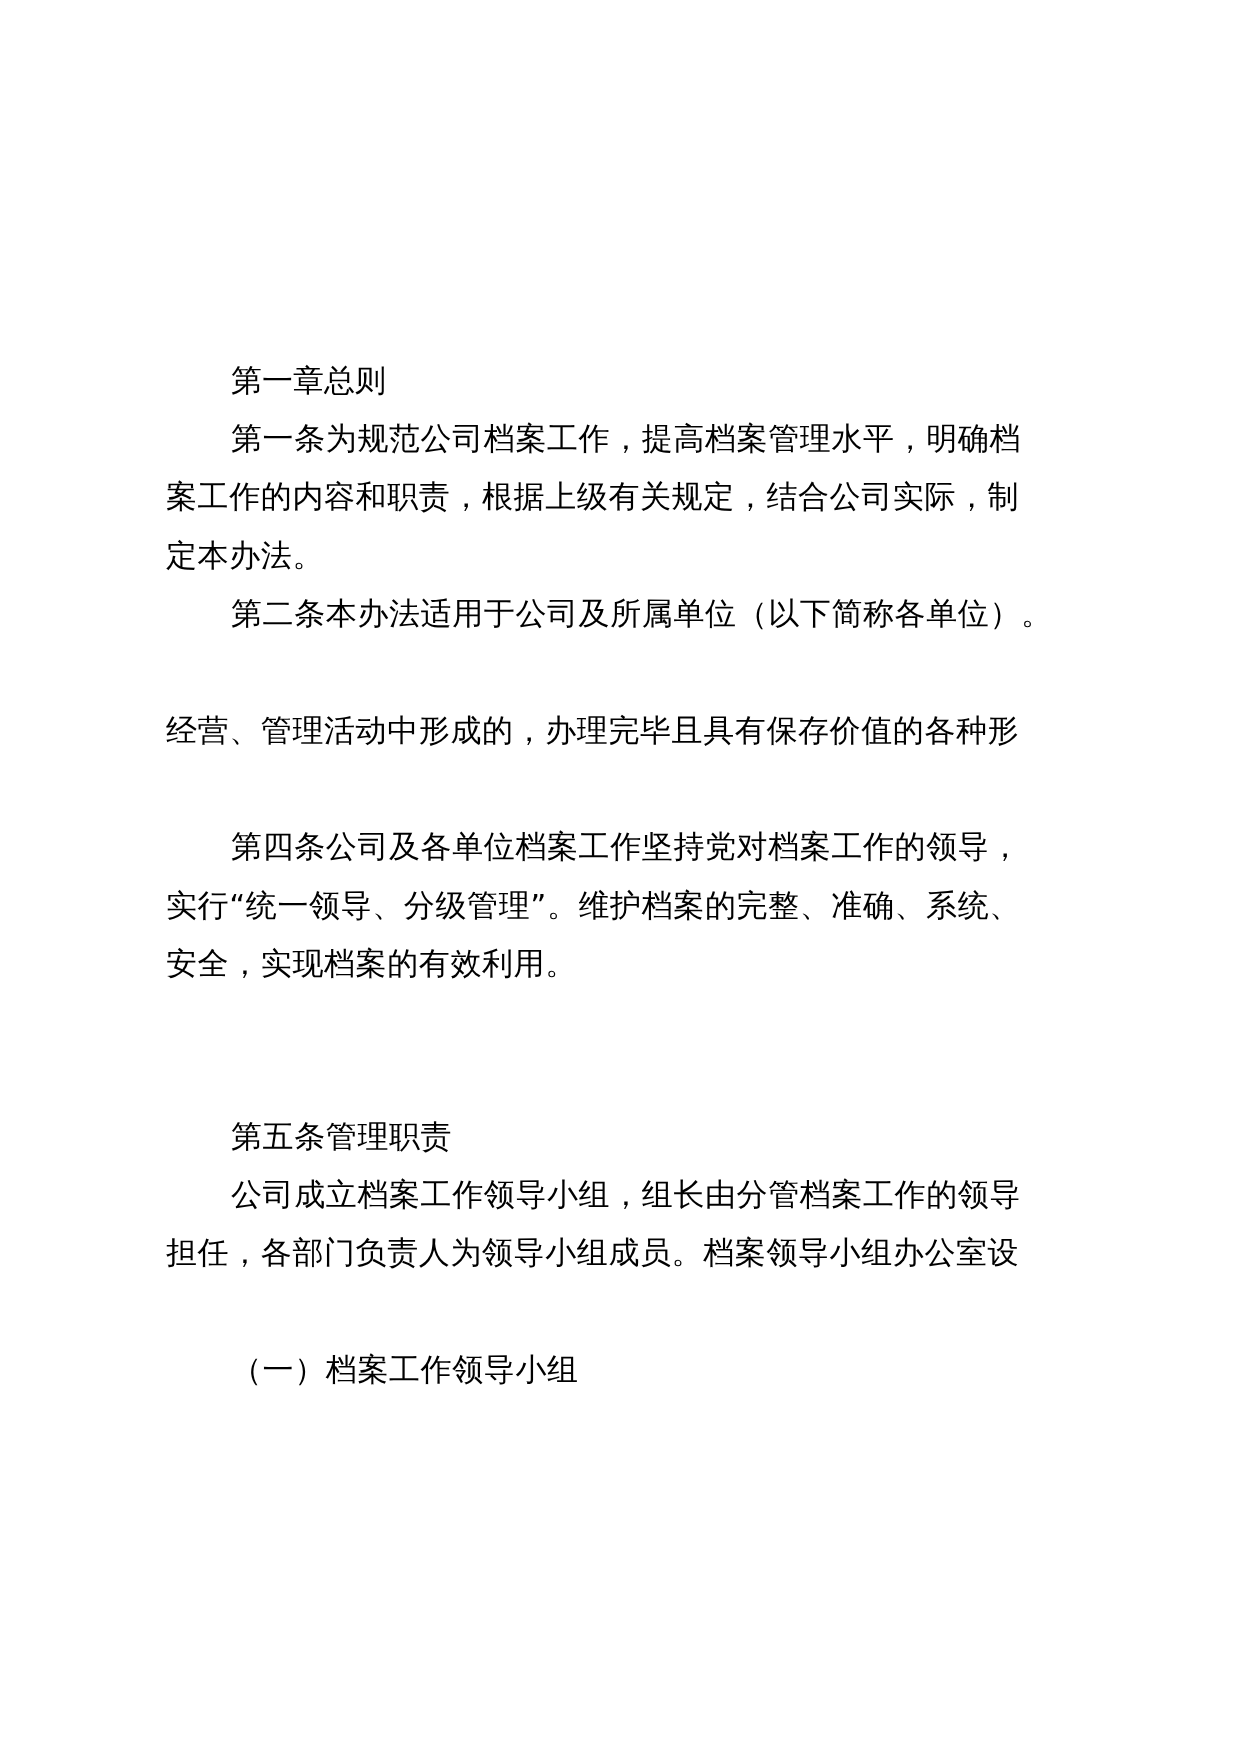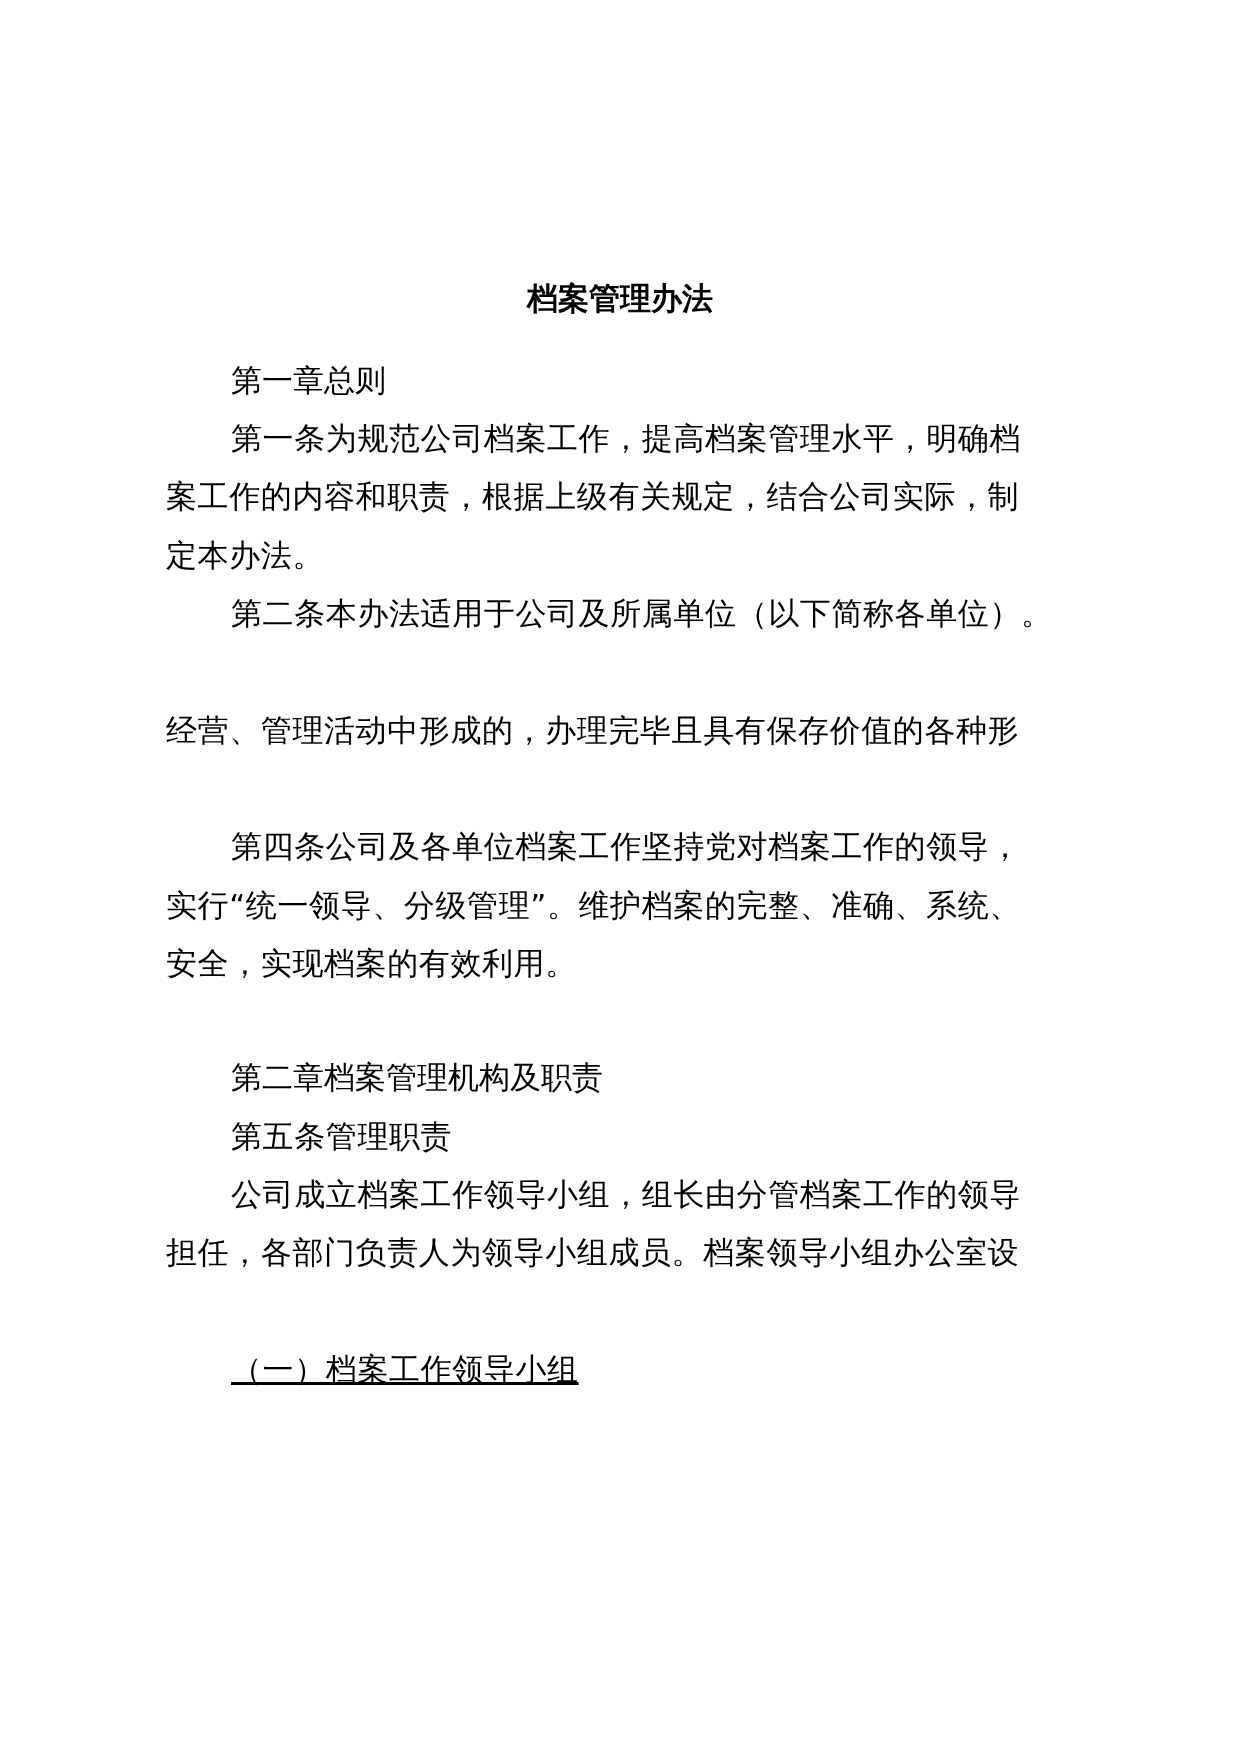--- a/index.html
+++ b/index.html
@@ -50,36 +50,34 @@
     }
     .indent { left: 231px; }
     .flush { left: 166px; }
     .sub { left: 231px; }
   </style>
 </head>
 <body>
 
 <div class="page">
 
-  <div class="title">档案管理办法</div>
 
   <div class="heading" style="top:360px;">第一章总则</div>
 
   <div class="line indent" style="top:418px;">第一条为规范公司档案工作，提高档案管理水平，明确档</div>
   <div class="line flush" style="top:476px;">案工作的内容和职责，根据上级有关规定，结合公司实际，制</div>
   <div class="line flush" style="top:535px;">定本办法。</div>
 
   <div class="line indent" style="top:593px;">第二条本办法适用于公司及所属单位（以下简称各单位）。</div>
 
   <div class="line flush" style="top:710px;">经营、管理活动中形成的，办理完毕且具有保存价值的各种形</div>
 
   <div class="line indent" style="top:826px;">第四条公司及各单位档案工作坚持党对档案工作的领导，</div>
   <div class="line flush" style="top:885px;">实行“统一领导、分级管理”。维护档案的完整、准确、系统、</div>
   <div class="line flush" style="top:943px;">安全，实现档案的有效利用。</div>
 
-  <div class="heading" style="top:1057px;">第二章档案管理机构及职责</div>
 
   <div class="line indent" style="top:1116px;">第五条管理职责</div>
   <div class="line indent" style="top:1174px;">公司成立档案工作领导小组，组长由分管档案工作的领导</div>
   <div class="line flush" style="top:1232px;">担任，各部门负责人为领导小组成员。档案领导小组办公室设</div>
-  <div class="line sub" style="top:1349px;text-decoration:underline;">（一）档案工作领导小组</div>
+  <div class="line sub" style="top:1349px;">（一）档案工作领导小组</div>
 
 </div>
 
 </body></html>

